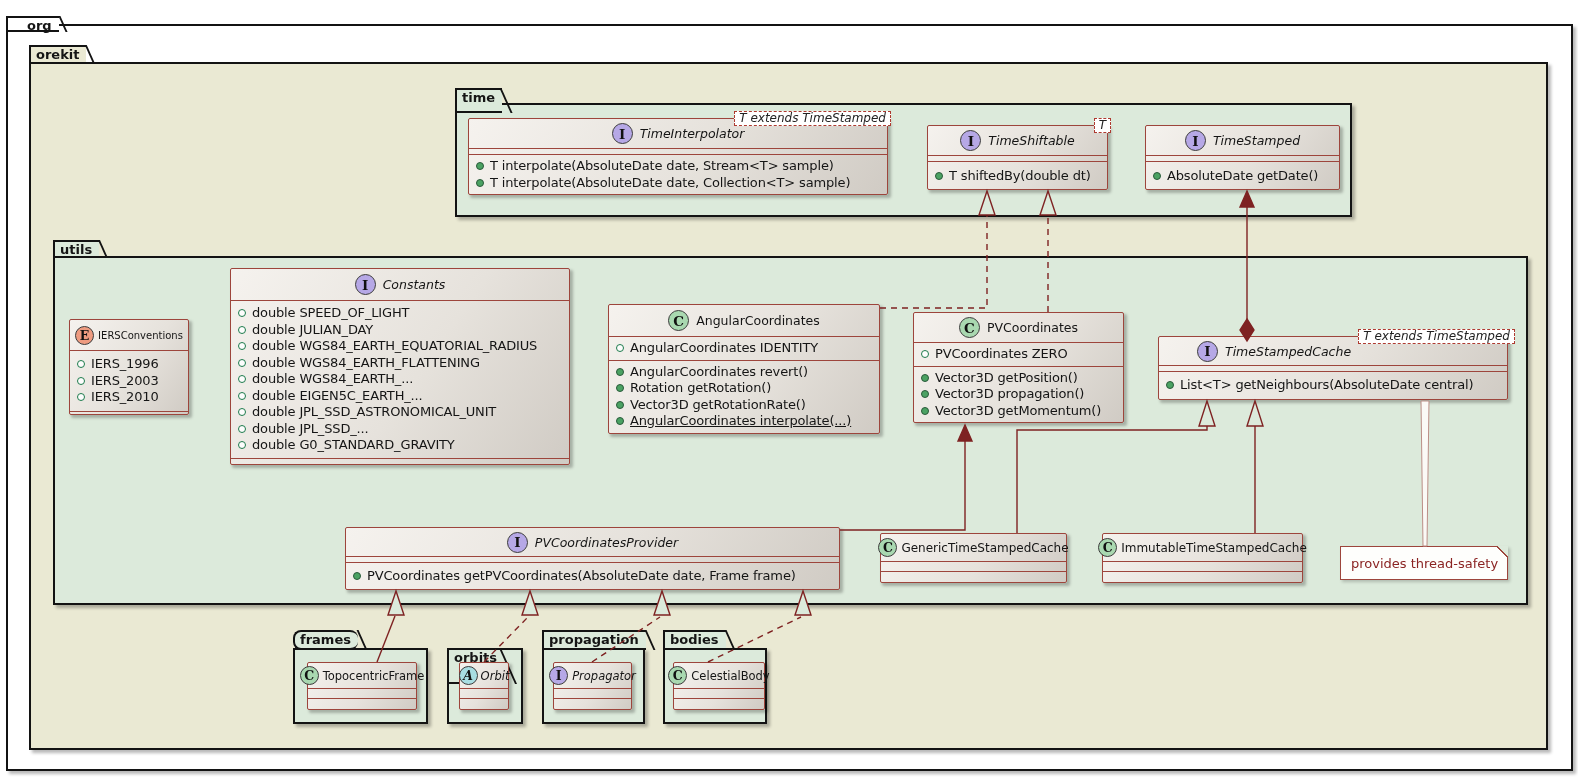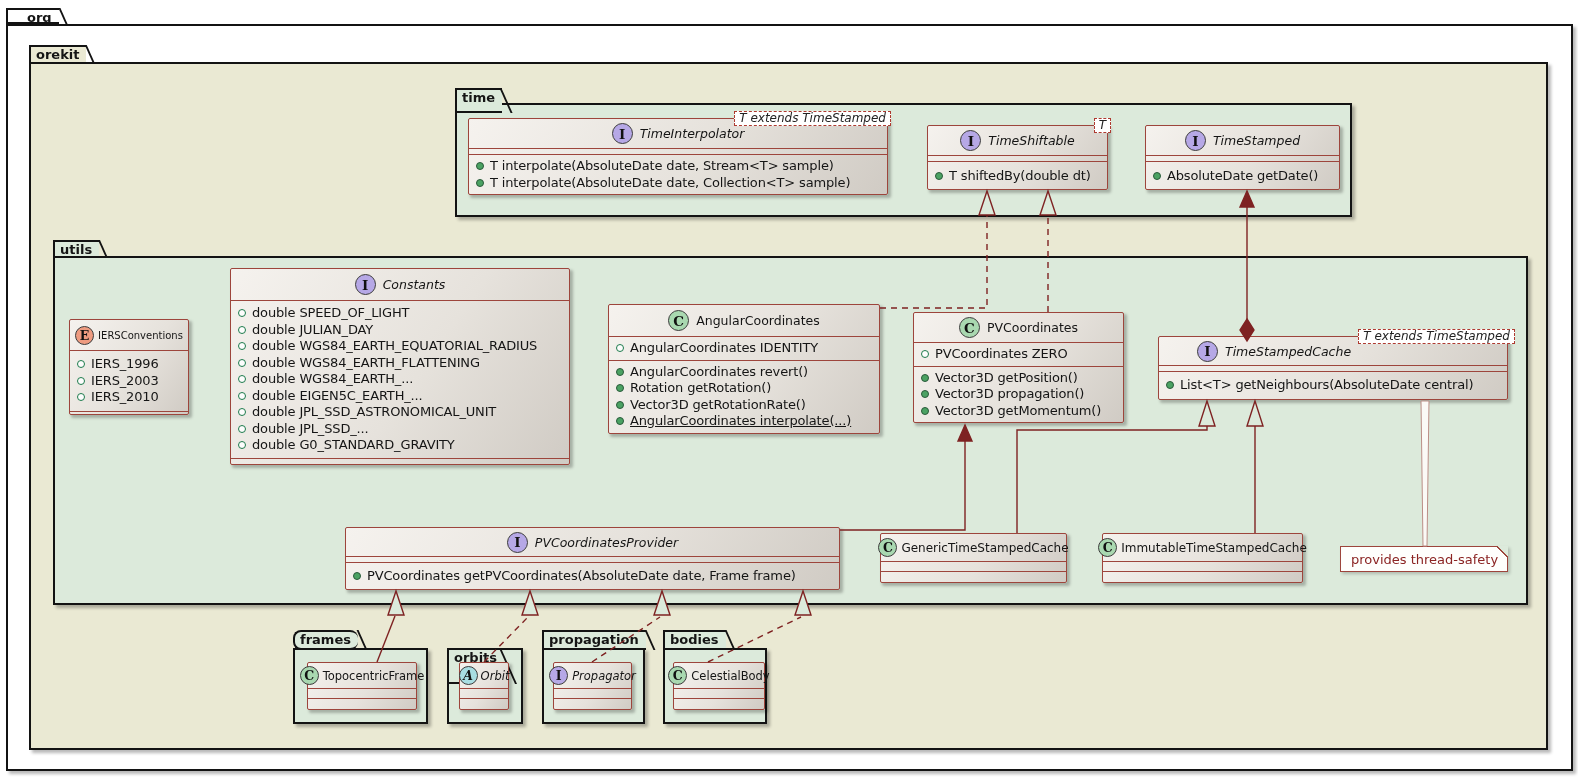--- a/index.html
+++ b/index.html
@@ -43,34 +43,34 @@
   .bul    { width:8px; height:8px; min-width:8px; border-radius:50%; }
   .b-f    { border:1.5px solid #1d7b4c; background:#fdfdfd; }
   .b-m    { border:1px solid #2a5a3a; background:#4ba263; }
 
   
   .gtag { position:absolute; top:-8px; background:#fff; border:1.5px dashed #ae3a30; color:#222;
           font-size:12px; font-style:italic; line-height:13px; padding:0 4px; white-space:nowrap; z-index:6; }
 
   
   .note { position:absolute; background:#fefefc; border:1px solid #9d453c; z-index:5;
-          display:flex; align-items:center; padding:8px 10px; box-shadow:2px 2px 3px rgba(0,0,0,.2); }
+          display:flex; align-items:center; padding:16px 10px; box-shadow:2px 2px 3px rgba(0,0,0,.2); }
   .note .ntext { color:#8b2423; font-size:13px; white-space:nowrap; }
   .note .fold { position:absolute; top:-1px; right:-1px; width:11px; height:11px;
           background:linear-gradient(225deg,#dceadb 46%,#9d453c 46%,#9d453c 58%,#fefefc 58%); }
 
   
   #rel { position:absolute; left:0; top:0; z-index:7; pointer-events:none; }
 </style>
 </head>
 <body>
 
 <div id="canvas">
 
-  <div class="pkg-tab bg-org" style="left:6px;top:8px;height:16px;padding-left:19px;"><span>org</span></div>
+  <div class="pkg-tab bg-org" style="left:6px;top:16px;height:16px;padding-left:19px;"><span>org</span></div>
   <div class="pkg-body bg-org" style="left:6px;top:24px;width:1567px;height:747px;"></div>
 
   <div class="pkg-tab bg-orekit" style="left:29px;top:45px;height:19px;"><span>orekit</span></div>
   <div class="pkg-body bg-orekit" style="left:29px;top:62px;width:1519px;height:688px;z-index:1;"></div>
 
   <div class="pkg-tab bg-green" style="left:455px;top:88px;height:25px;"><span>time</span></div>
   <div class="pkg-body bg-green" style="left:455px;top:103px;width:897px;height:114px;z-index:2;"></div>
 
   <div class="pkg-tab bg-green" style="left:53px;top:240px;height:18px;"><span>utils</span></div>
   <div class="pkg-body bg-green" style="left:53px;top:256px;width:1475px;height:349px;z-index:2;"></div>

